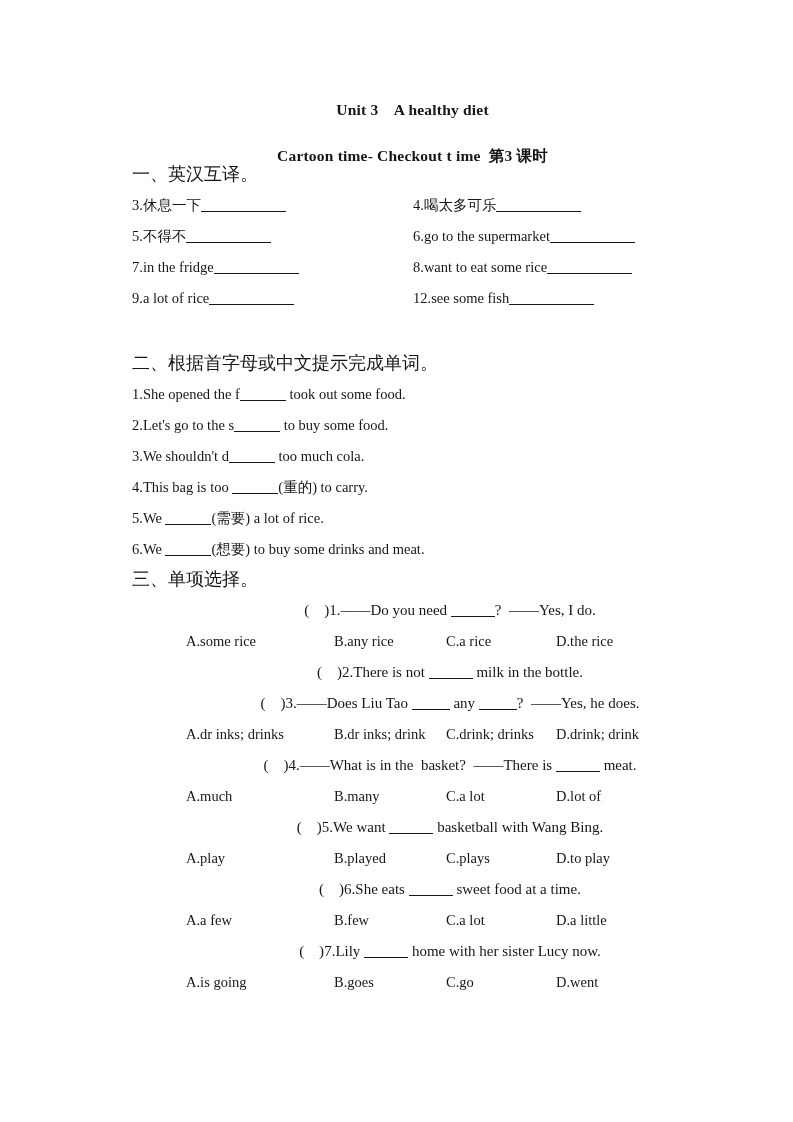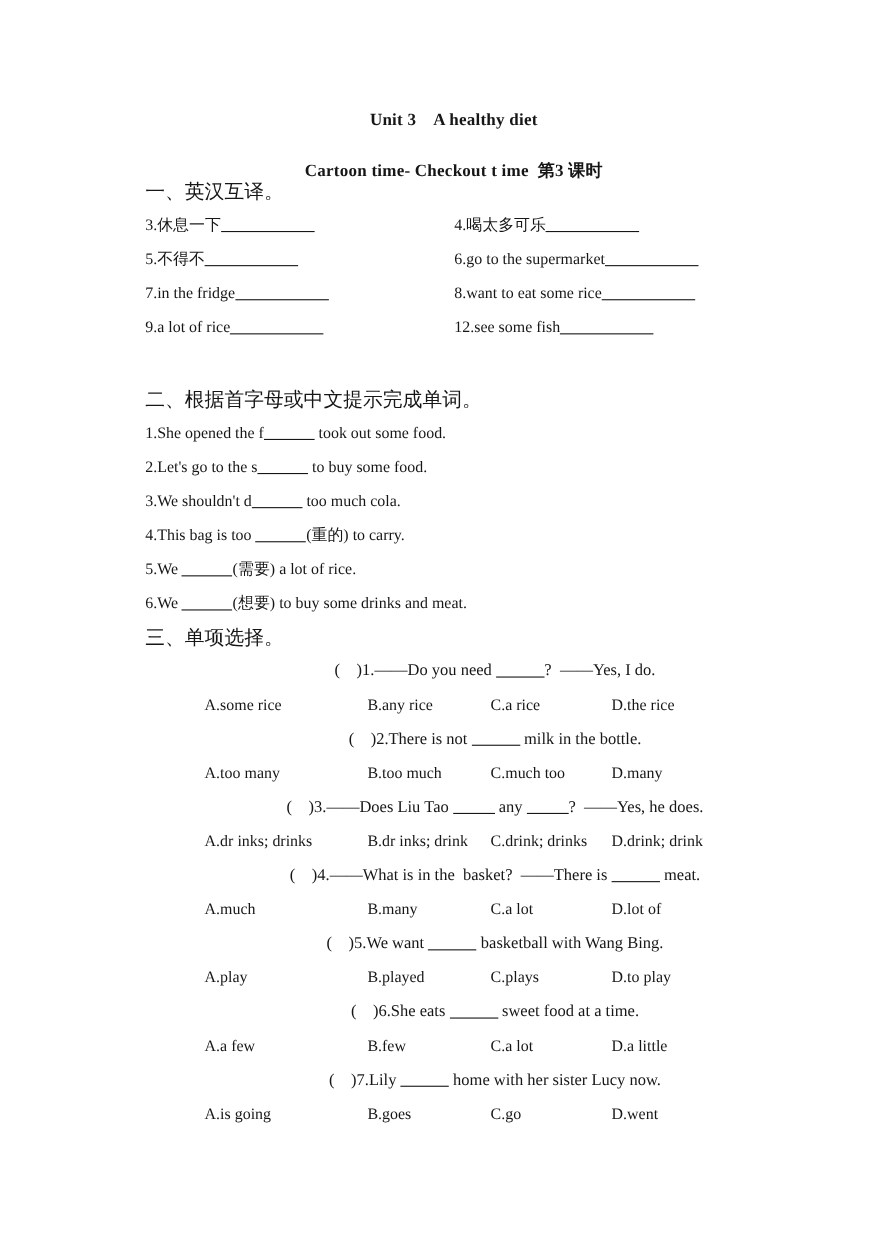--- a/index.html
+++ b/index.html
@@ -228,26 +228,20 @@
       <div class="mc-options">
         <span class="mc-opt a">A.some rice</span>
         <span class="mc-opt b">B.any rice</span>
         <span class="mc-opt c">C.a rice</span>
         <span class="mc-opt d">D.the rice</span>
       </div>
     </div>
 
     <div class="mc-item">
       <div class="mc-stem"><span class="paren">(    )</span><span>2.</span><span>There is not </span><span class="bl-mc"></span><span> milk in the bottle.</span></div>
-      <div class="mc-options">
-        <span class="mc-opt a">A.too many</span>
-        <span class="mc-opt b">B.too much</span>
-        <span class="mc-opt c">C.much too</span>
-        <span class="mc-opt d">D.many</span>
-      </div>
     </div>
 
     <div class="mc-item">
       <div class="mc-stem"><span class="paren">(    )</span><span>3.</span><span>——Does Liu Tao </span><span class="bl-mc-sm"></span><span> any </span><span class="bl-mc-sm"></span><span>?  ——Yes, he does.</span></div>
       <div class="mc-options tight">
         <span class="mc-opt a">A.dr inks; drinks</span>
         <span class="mc-opt b">B.dr inks; drink</span>
         <span class="mc-opt c">C.drink; drinks</span>
         <span class="mc-opt d">D.drink; drink</span>
       </div>

